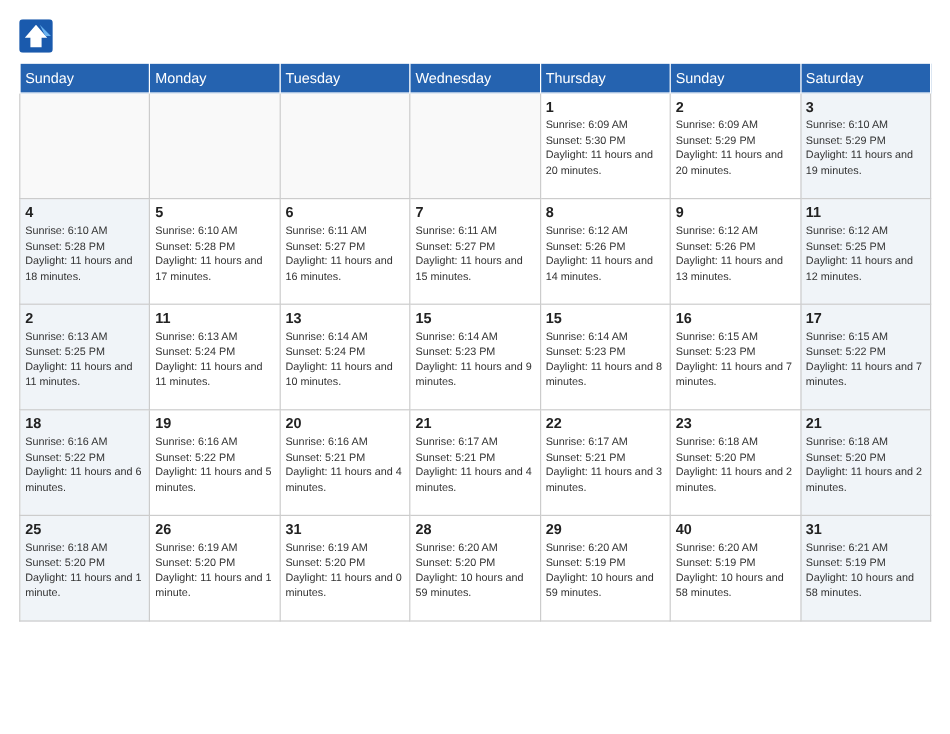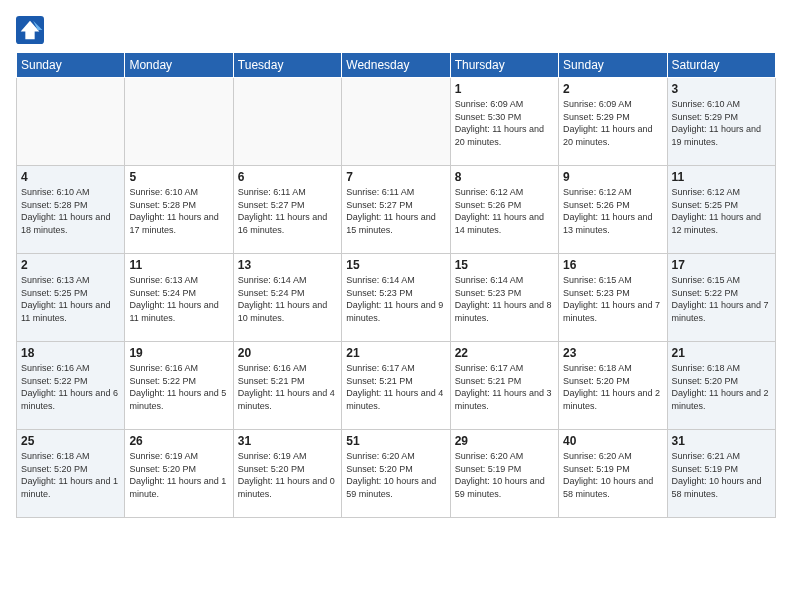--- a/index.html
+++ b/index.html
@@ -239,21 +239,21 @@
         </td>
         <td>
           <span class="day-num">26</span>
           <div class="day-info">Sunrise: 6:19 AM<br>Sunset: 5:20 PM<br>Daylight: 11 hours and 1 minute.</div>
         </td>
         <td>
           <span class="day-num">31</span>
           <div class="day-info">Sunrise: 6:19 AM<br>Sunset: 5:20 PM<br>Daylight: 11 hours and 0 minutes.</div>
         </td>
         <td>
-          <span class="day-num">51</span>
+          <span class="day-num">28</span>
           <div class="day-info">Sunrise: 6:20 AM<br>Sunset: 5:20 PM<br>Daylight: 10 hours and 59 minutes.</div>
         </td>
         <td>
           <span class="day-num">29</span>
           <div class="day-info">Sunrise: 6:20 AM<br>Sunset: 5:19 PM<br>Daylight: 10 hours and 59 minutes.</div>
         </td>
         <td>
           <span class="day-num">40</span>
           <div class="day-info">Sunrise: 6:20 AM<br>Sunset: 5:19 PM<br>Daylight: 10 hours and 58 minutes.</div>
         </td>

